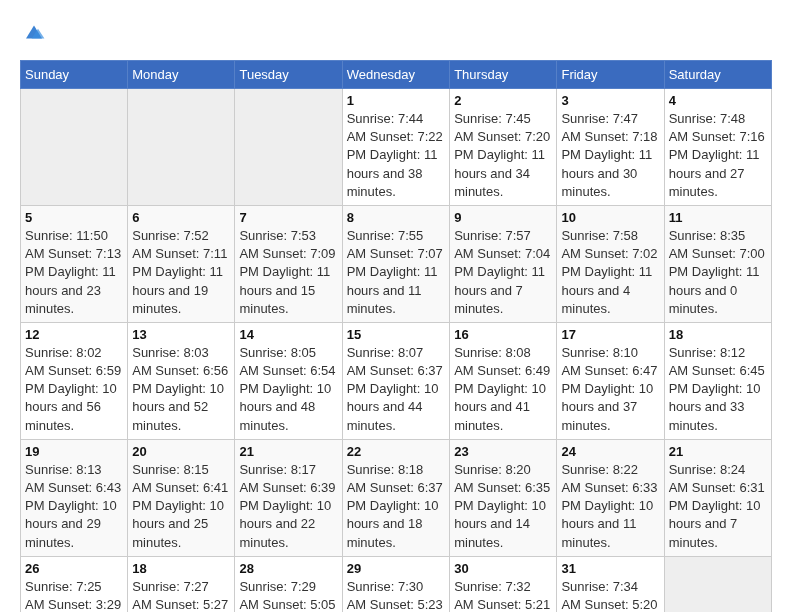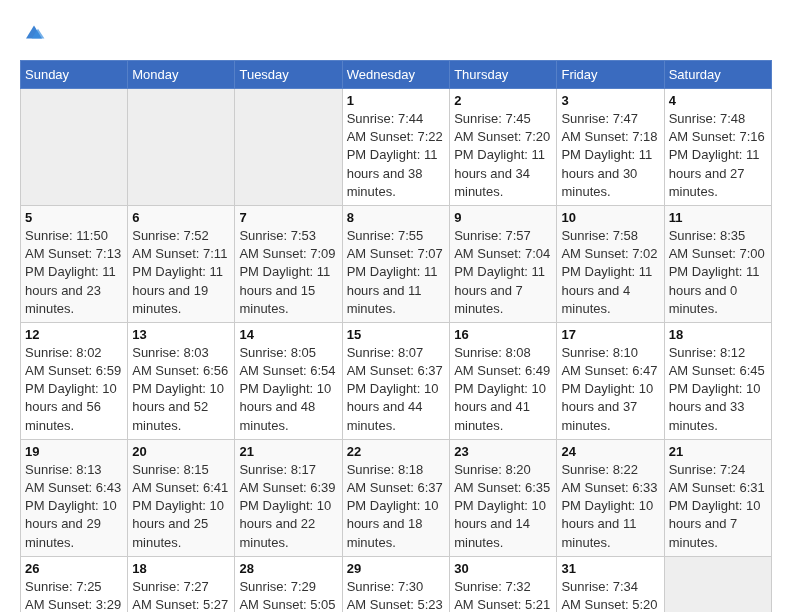--- a/index.html
+++ b/index.html
@@ -274,21 +274,21 @@
 Daylight: 10 hours and 14 minutes.</div>
         </td>
         <td>
           <div class="day-number">24</div>
           <div class="day-info">Sunrise: 8:22 AM
 Sunset: 6:33 PM
 Daylight: 10 hours and 11 minutes.</div>
         </td>
         <td>
           <div class="day-number">21</div>
-          <div class="day-info">Sunrise: 7:24 AM
+          <div class="day-info">Sunrise: 8:24 AM
 Sunset: 6:31 PM
 Daylight: 10 hours and 7 minutes.</div>
         </td>
       </tr>
       <tr class="row-bg-white">
         <td>
           <div class="day-number">26</div>
           <div class="day-info">Sunrise: 7:25 AM
 Sunset: 3:29 PM
 Daylight: 10 hours and 3 minutes.</div>

